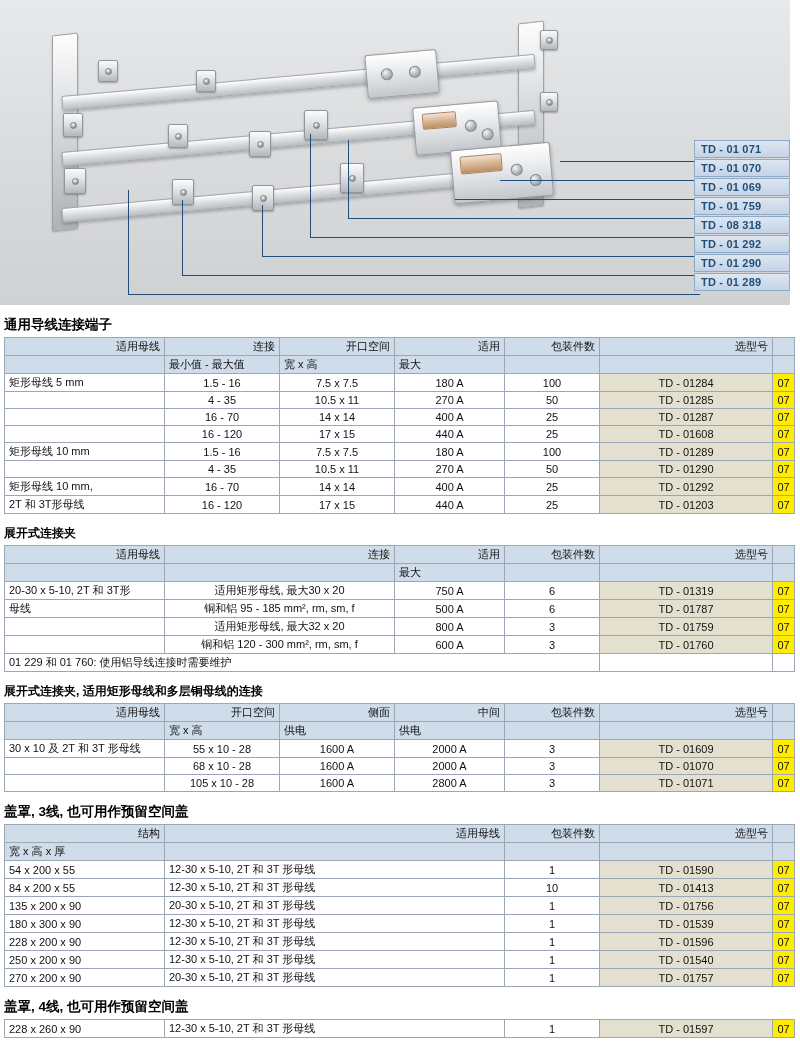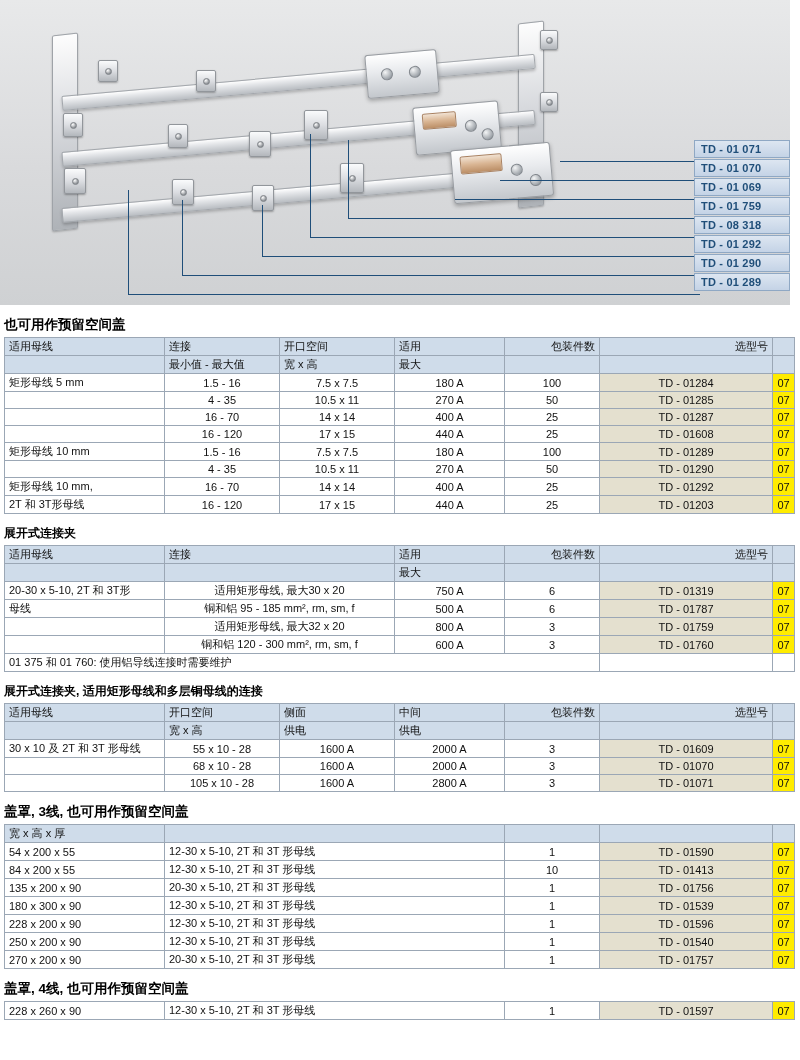--- a/index.html
+++ b/index.html
@@ -122,21 +122,21 @@
   }
   table.t td, table.t th {
     border: 1px solid #9ba7b5;
     padding: 1px 4px;
     height: 17px;
     color: #111;
     font-weight: normal;
     vertical-align: middle;
   }
   .hdr td { background: #cfdcea; font-weight: normal; text-align: right; }
-  .hdr td.left { text-align: left; }
+  .hdr td.left { text-align: right; }
   .sub td { background: #cfdcea; text-align: center; }
   .sub td.left { text-align: left; }
   .c { text-align: center; }
   .l { text-align: left; }
   .ord { background: #e4e0cf; text-align: center; }
   .pg  { background: #ffec00; text-align: center; font-weight: bold; width: 22px; }
   .note td { text-align: left; background: #ffffff; }
   .blank { background:#fff; }
 </style>
 </head>
@@ -202,21 +202,21 @@
         <div class="callout">TD - 01 069</div>
         <div class="callout">TD - 01 759</div>
         <div class="callout">TD - 08 318</div>
         <div class="callout">TD - 01 292</div>
         <div class="callout">TD - 01 290</div>
         <div class="callout">TD - 01 289</div>
       </div>
     </div>
   </div>
 
-  <h2 class="sec-title">也可用作预留空间盖</h2>
+  <h2 class="sec-title">通用导线连接端子</h2>
   <table class="t">
     <colgroup>
       <col style="width:160px">
         <col style="width:115px">
         <col style="width:115px">
       <col style="width:110px">
         <col style="width:95px">
         <col style="width:173px">
         <col style="width:22px">
     </colgroup>
@@ -367,21 +367,21 @@
     </tr>
     <tr>
       <td class="l"></td>
       <td class="c">铜和铝 120 - 300 mm², rm, sm, f</td>
       <td class="c">600 A</td>
       <td class="c">3</td>
       <td class="ord">TD - 01760</td>
       <td class="pg">07</td>
     </tr>
     <tr class="note">
-      <td colspan="4" class="l">01 375 和 01 760: 使用铝导线连接时需要维护</td>
+      <td colspan="4" class="l">01 229 和 01 760: 使用铝导线连接时需要维护</td>
       <td class="ord"></td>
       <td class="blank"></td>
     </tr>
   </tbody>
     </table>
 
   <h2 class="sec-title small">展开式连接夹, 适用矩形母线和多层铜母线的连接</h2>
   <table class="t">
     <colgroup>
       <col style="width:160px">
@@ -444,20 +444,27 @@
   <h2 class="sec-title">盖罩, 3线, 也可用作预留空间盖</h2>
   <table class="t">
     <colgroup>
       <col style="width:160px">
         <col style="width:340px">
         <col style="width:95px">
       <col style="width:173px">
         <col style="width:22px">
     </colgroup>
     <tbody>
+        <tr class="hdr">
+      <td class="left">结构</td>
+      <td class="left">适用母线</td>
+      <td>包装件数</td>
+      <td>选型号</td>
+      <td></td>
+    </tr>
     <tr class="sub">
       <td class="left">宽 x 高 x 厚</td>
       <td class="left"></td>
       <td></td>
       <td></td>
       <td></td>
     </tr>
     <tr>
       <td class="l">54 x 200 x 55</td>
       <td class="l">12-30 x 5-10, 2T 和 3T 形母线</td>

